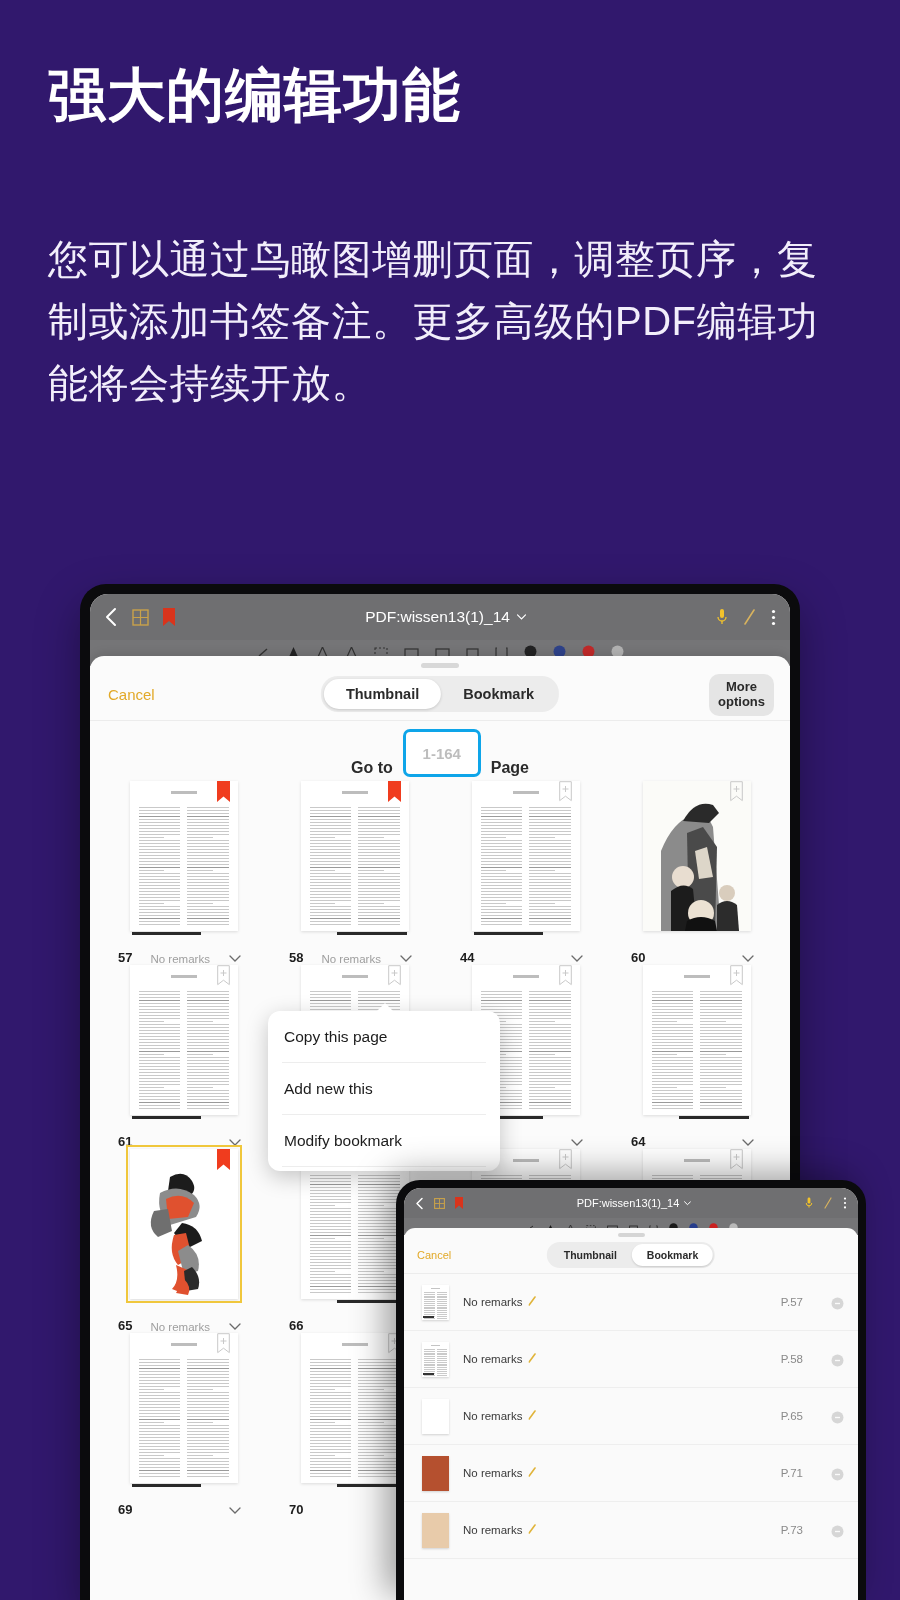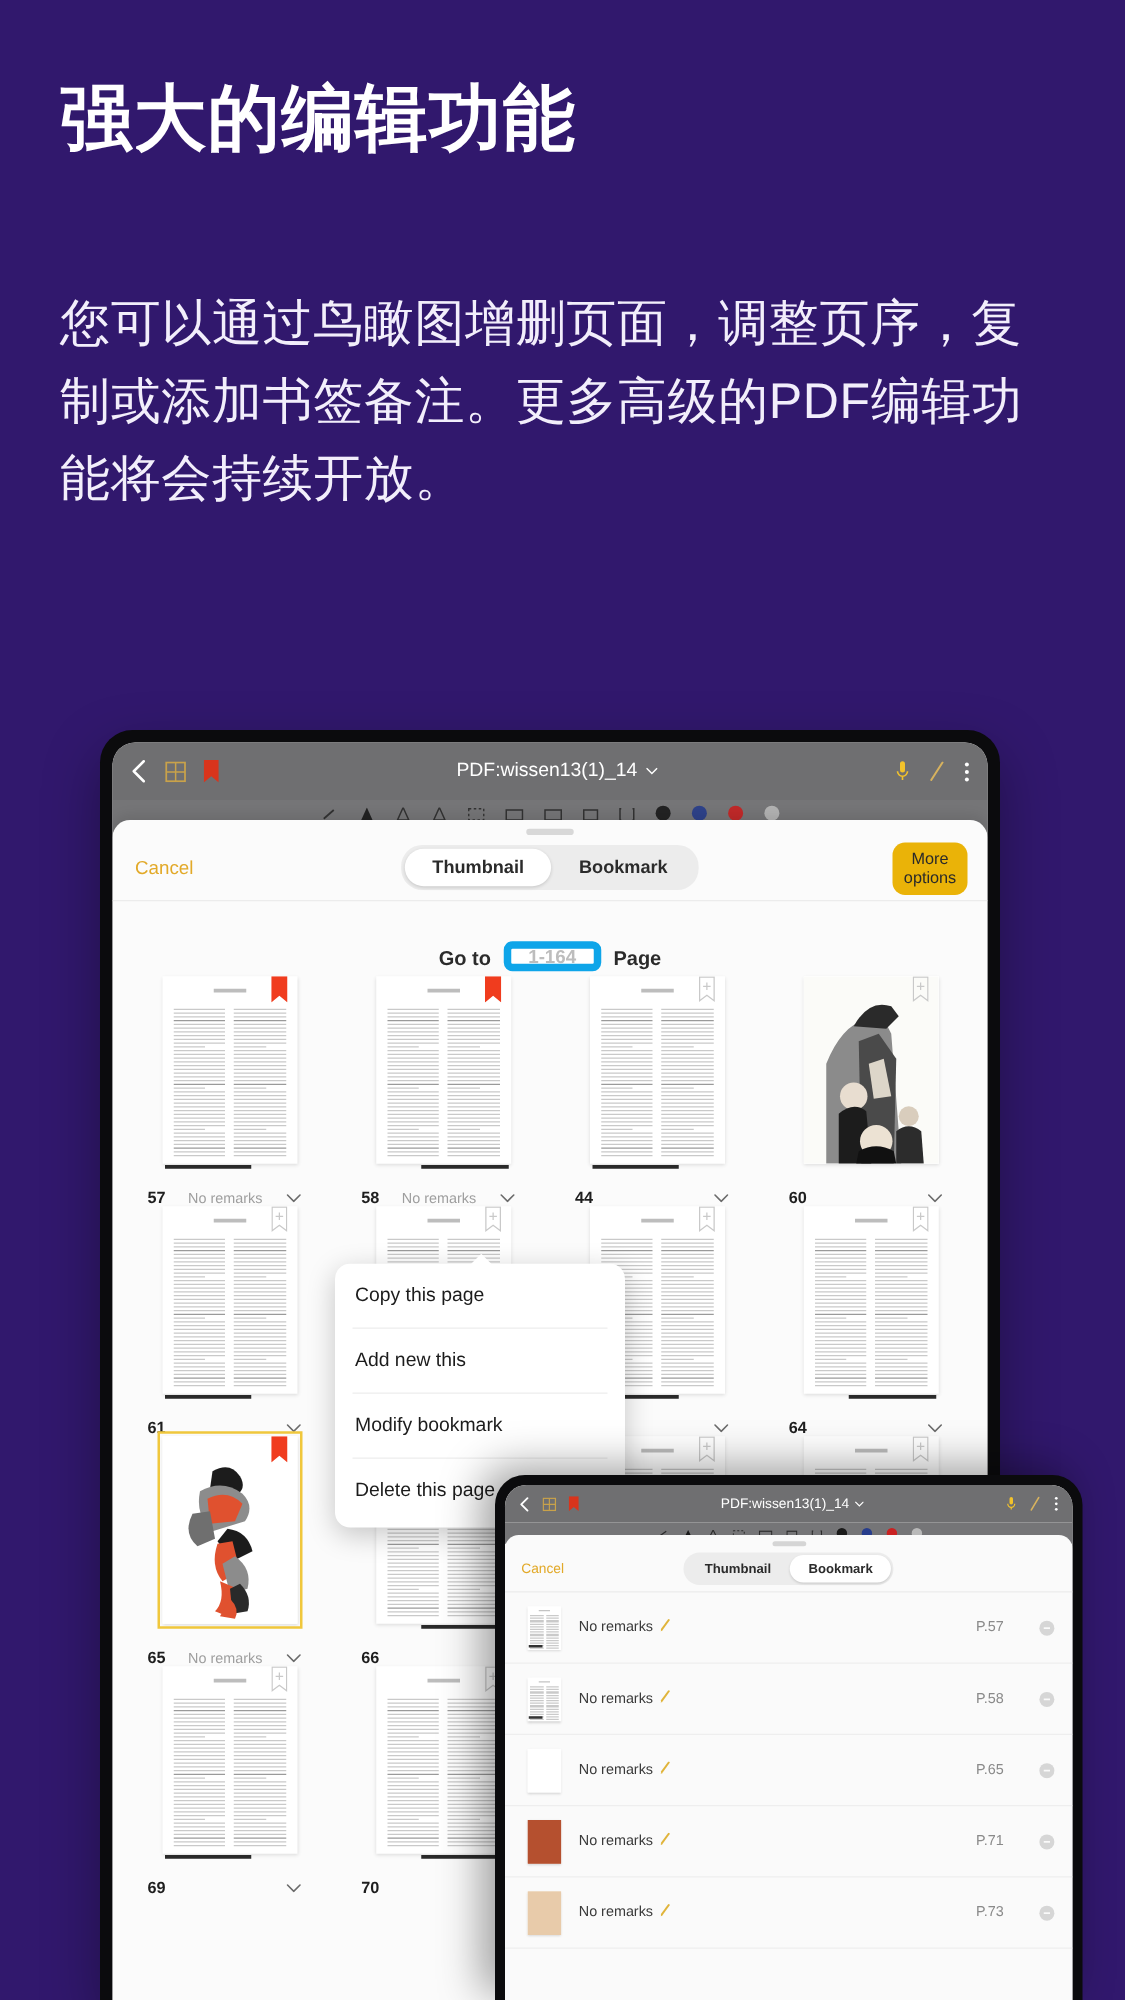--- a/index.html
+++ b/index.html
@@ -76,31 +76,31 @@
   .cancel-btn { color: #e2a928; font-size: 15px; }
   .segctl {
     position: absolute; left: 50%; transform: translateX(-50%);
     display: flex; background: #ececec; border-radius: 17px; padding: 3px;
   }
   .seg { font-size: 14.5px; padding: 7px 22px; border-radius: 15px; color: #2b2b2b; font-weight: 700; }
   .seg.on { background: #ffffff; box-shadow: 0 1px 3px rgba(0,0,0,0.16); }
   .seg.off { background: transparent; }
   .more-opts {
     position: absolute; right: 16px; top: 6px;
-    background: #eab308; color: #2a2a2a; border-radius: 10px;
+    background: #e5e5e5; color: #2a2a2a; border-radius: 10px;
     font-size: 13px; line-height: 1.15; text-align: center;
-    padding: 6px 9px; font-weight: 400;
+    padding: 6px 9px; font-weight: 700;
   }
   .sheet-div { height: 1px; background: #ececec; }
   .goto-row {
     height: 56px; display: flex; align-items: flex-end; justify-content: center;
     gap: 10px; font-size: 16px; color: #2b2b2b; font-weight: bold;
   }
   .goto-input {
-    width: 78px; height: 24px; border: 6px solid #0ea5e9; border-radius: 7px;
+    width: 78px; height: 48px; border: 3px solid #0ea5e9; border-radius: 7px;
     background: #fff; color: #bdbdbd; font-size: 15px;
     display: flex; align-items: center; justify-content: center;
   }
 
   
   .grid {
     padding: 4px 22px 0 22px;
     display: grid; grid-template-columns: repeat(4, 1fr); column-gap: 28px; row-gap: 0;
   }
   .cell { }
@@ -1633,21 +1633,20 @@
       </div>
 
       <div class="popup">
         <div class="popup-arrow"></div>
         <div class="popup-item">Copy this page</div>
         <div class="popup-sep"></div>
         <div class="popup-item">Add new this</div>
         <div class="popup-sep"></div>
         <div class="popup-item">Modify bookmark</div>
         <div class="popup-sep"></div>
-        <div class="popup-item">Delete this page</div>
       </div>
 
     </div>
   </div>
 
   <div class="phone2">
     <div class="phone2-screen">
 
       <div class="appbar2">
         <span class="ic">

